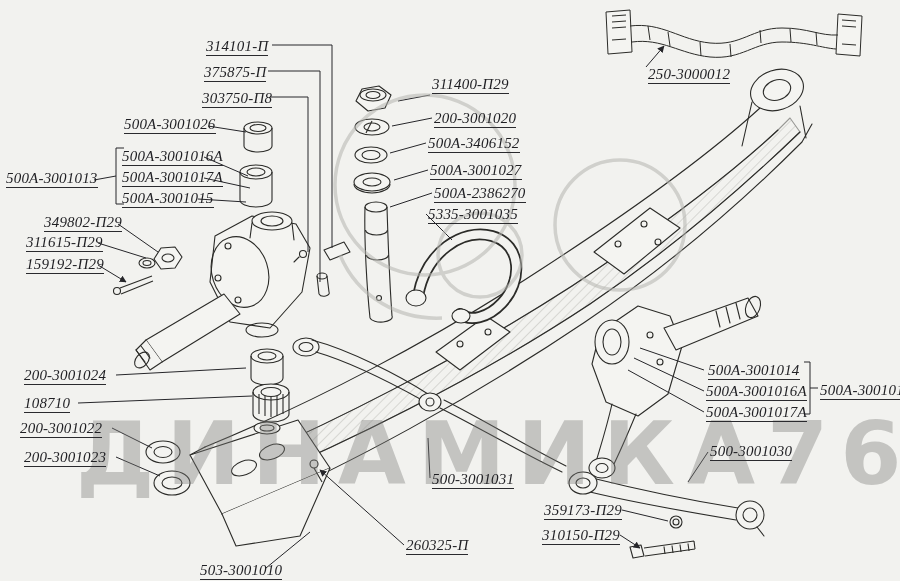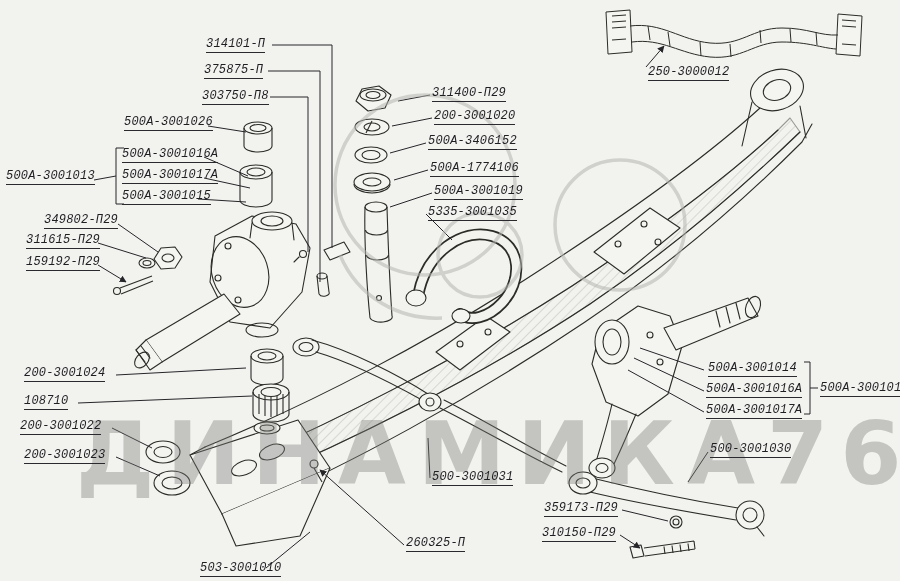--- a/index.html
+++ b/index.html
@@ -5,23 +5,23 @@
   * { margin:0; padding:0; box-sizing:border-box; }
   html,body { background:#d8d8d6; }
   body { font-family:"DejaVu Sans", sans-serif; }
   .stage {
     position:relative; width:900px; height:581px;
     background:#f2f2ef; overflow:hidden; margin:0 auto;
   }
   .stage > svg { position:absolute; left:0; top:0; }
   .lbl {
     position:absolute;
-    font-family:Liberation Mono, monospace;
+    font-family:Liberation Serif, serif;
     font-style:italic;
-    font-size:12px;
+    font-size:15px;
     font-weight:500;
     color:#1f1f23;
     letter-spacing:0.2px;
     line-height:1.15;
     white-space:nowrap;
     border-bottom:1.2px solid #2a2a2e;
     z-index:30;
   }
   .watermark {
     position:absolute; left:76px; top:402px;
@@ -281,25 +281,25 @@
 <div class="lbl" style="left:204px;top:64px">375875-П</div>
 <div class="lbl" style="left:202px;top:90px">303750-П8</div>
 <div class="lbl" style="left:124px;top:116px">500А-3001026</div>
 <div class="lbl" style="left:6px;top:170px">500А-3001013</div>
 <div class="lbl" style="left:122px;top:148px">500А-3001016А</div>
 <div class="lbl" style="left:122px;top:169px">500А-3001017А</div>
 <div class="lbl" style="left:122px;top:190px">500А-3001015</div>
 <div class="lbl" style="left:44px;top:214px">349802-П29</div>
 <div class="lbl" style="left:26px;top:234px">311615-П29</div>
 <div class="lbl" style="left:26px;top:256px">159192-П29</div>
-<div class="lbl" style="left:432px;top:87px">311400-П29</div>
+<div class="lbl" style="left:432px;top:76px">311400-П29</div>
 <div class="lbl" style="left:434px;top:110px">200-3001020</div>
 <div class="lbl" style="left:428px;top:135px">500А-3406152</div>
-<div class="lbl" style="left:430px;top:162px">500А-1774106</div>
-<div class="lbl" style="left:434px;top:185px">500А-3001019</div>
+<div class="lbl" style="left:430px;top:162px">500А-3001027</div>
+<div class="lbl" style="left:434px;top:185px">500А-2386270</div>
 <div class="lbl" style="left:428px;top:206px">5335-3001035</div>
 <div class="lbl" style="left:648px;top:66px">250-3000012</div>
 <div class="lbl" style="left:24px;top:367px">200-3001024</div>
 <div class="lbl" style="left:24px;top:395px">108710</div>
 <div class="lbl" style="left:20px;top:420px">200-3001022</div>
 <div class="lbl" style="left:24px;top:449px">200-3001023</div>
 <div class="lbl" style="left:200px;top:562px">503-3001010</div>
 <div class="lbl" style="left:406px;top:537px">260325-П</div>
 <div class="lbl" style="left:432px;top:471px">500-3001031</div>
 <div class="lbl" style="left:708px;top:362px">500А-3001014</div>

